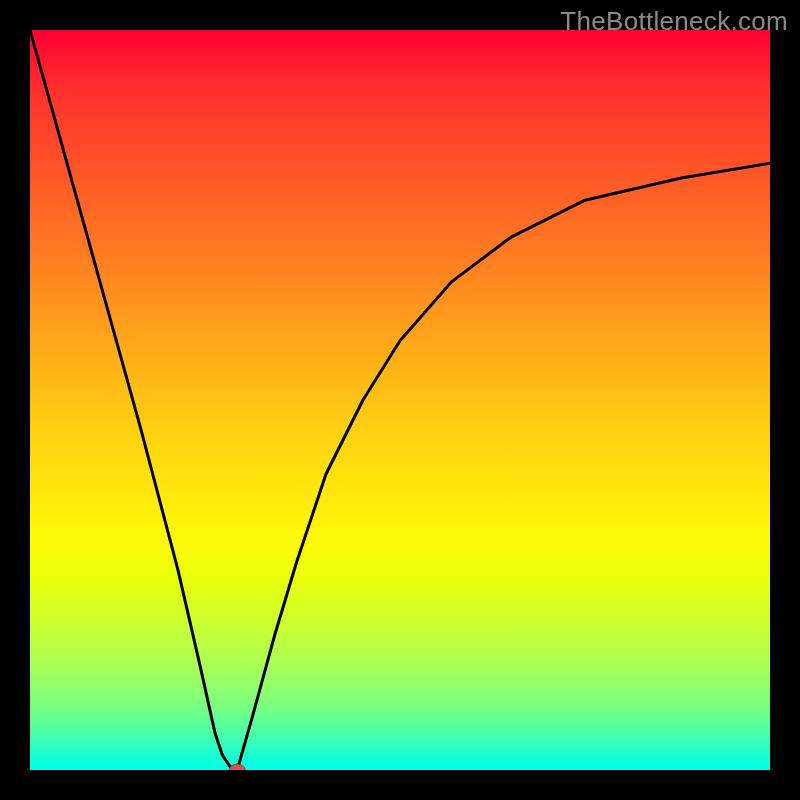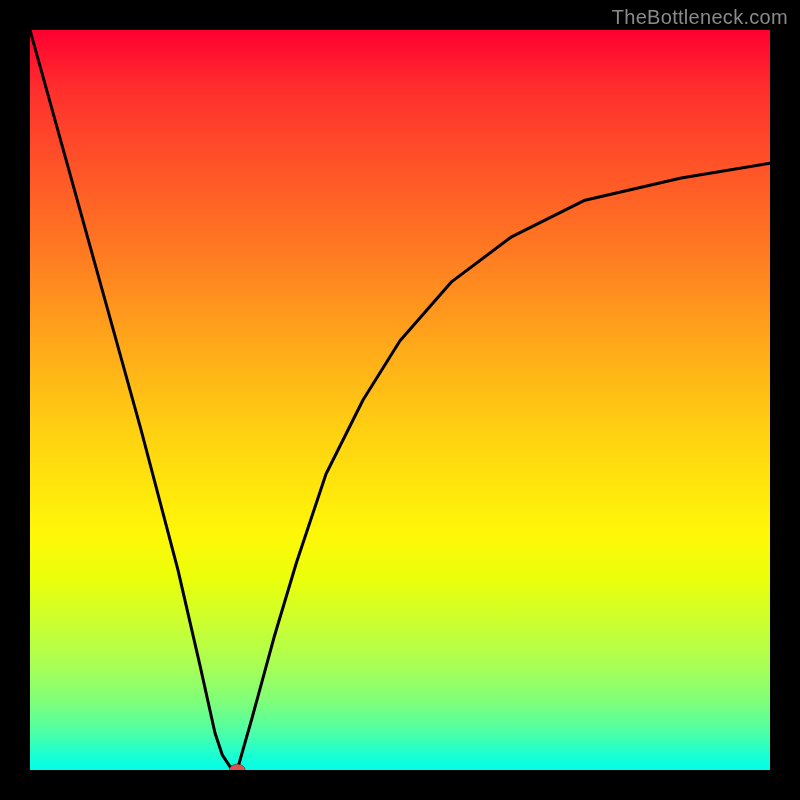--- a/index.html
+++ b/index.html
@@ -59,21 +59,21 @@
   .marker {
     fill: #d9534f;
     stroke: rgba(0,0,0,0.35);
     stroke-width: 1;
   }
   .watermark {
     position: absolute;
     top: 6px;
     right: 12px;
     color: #8a8a8a;
-    font-size: 20px;
+    font-size: 26px;
     font-weight: 500;
     letter-spacing: 0.3px;
     user-select: none;
   }
 </style>
 </head>
 <body>
 
 <div class="frame">
 

